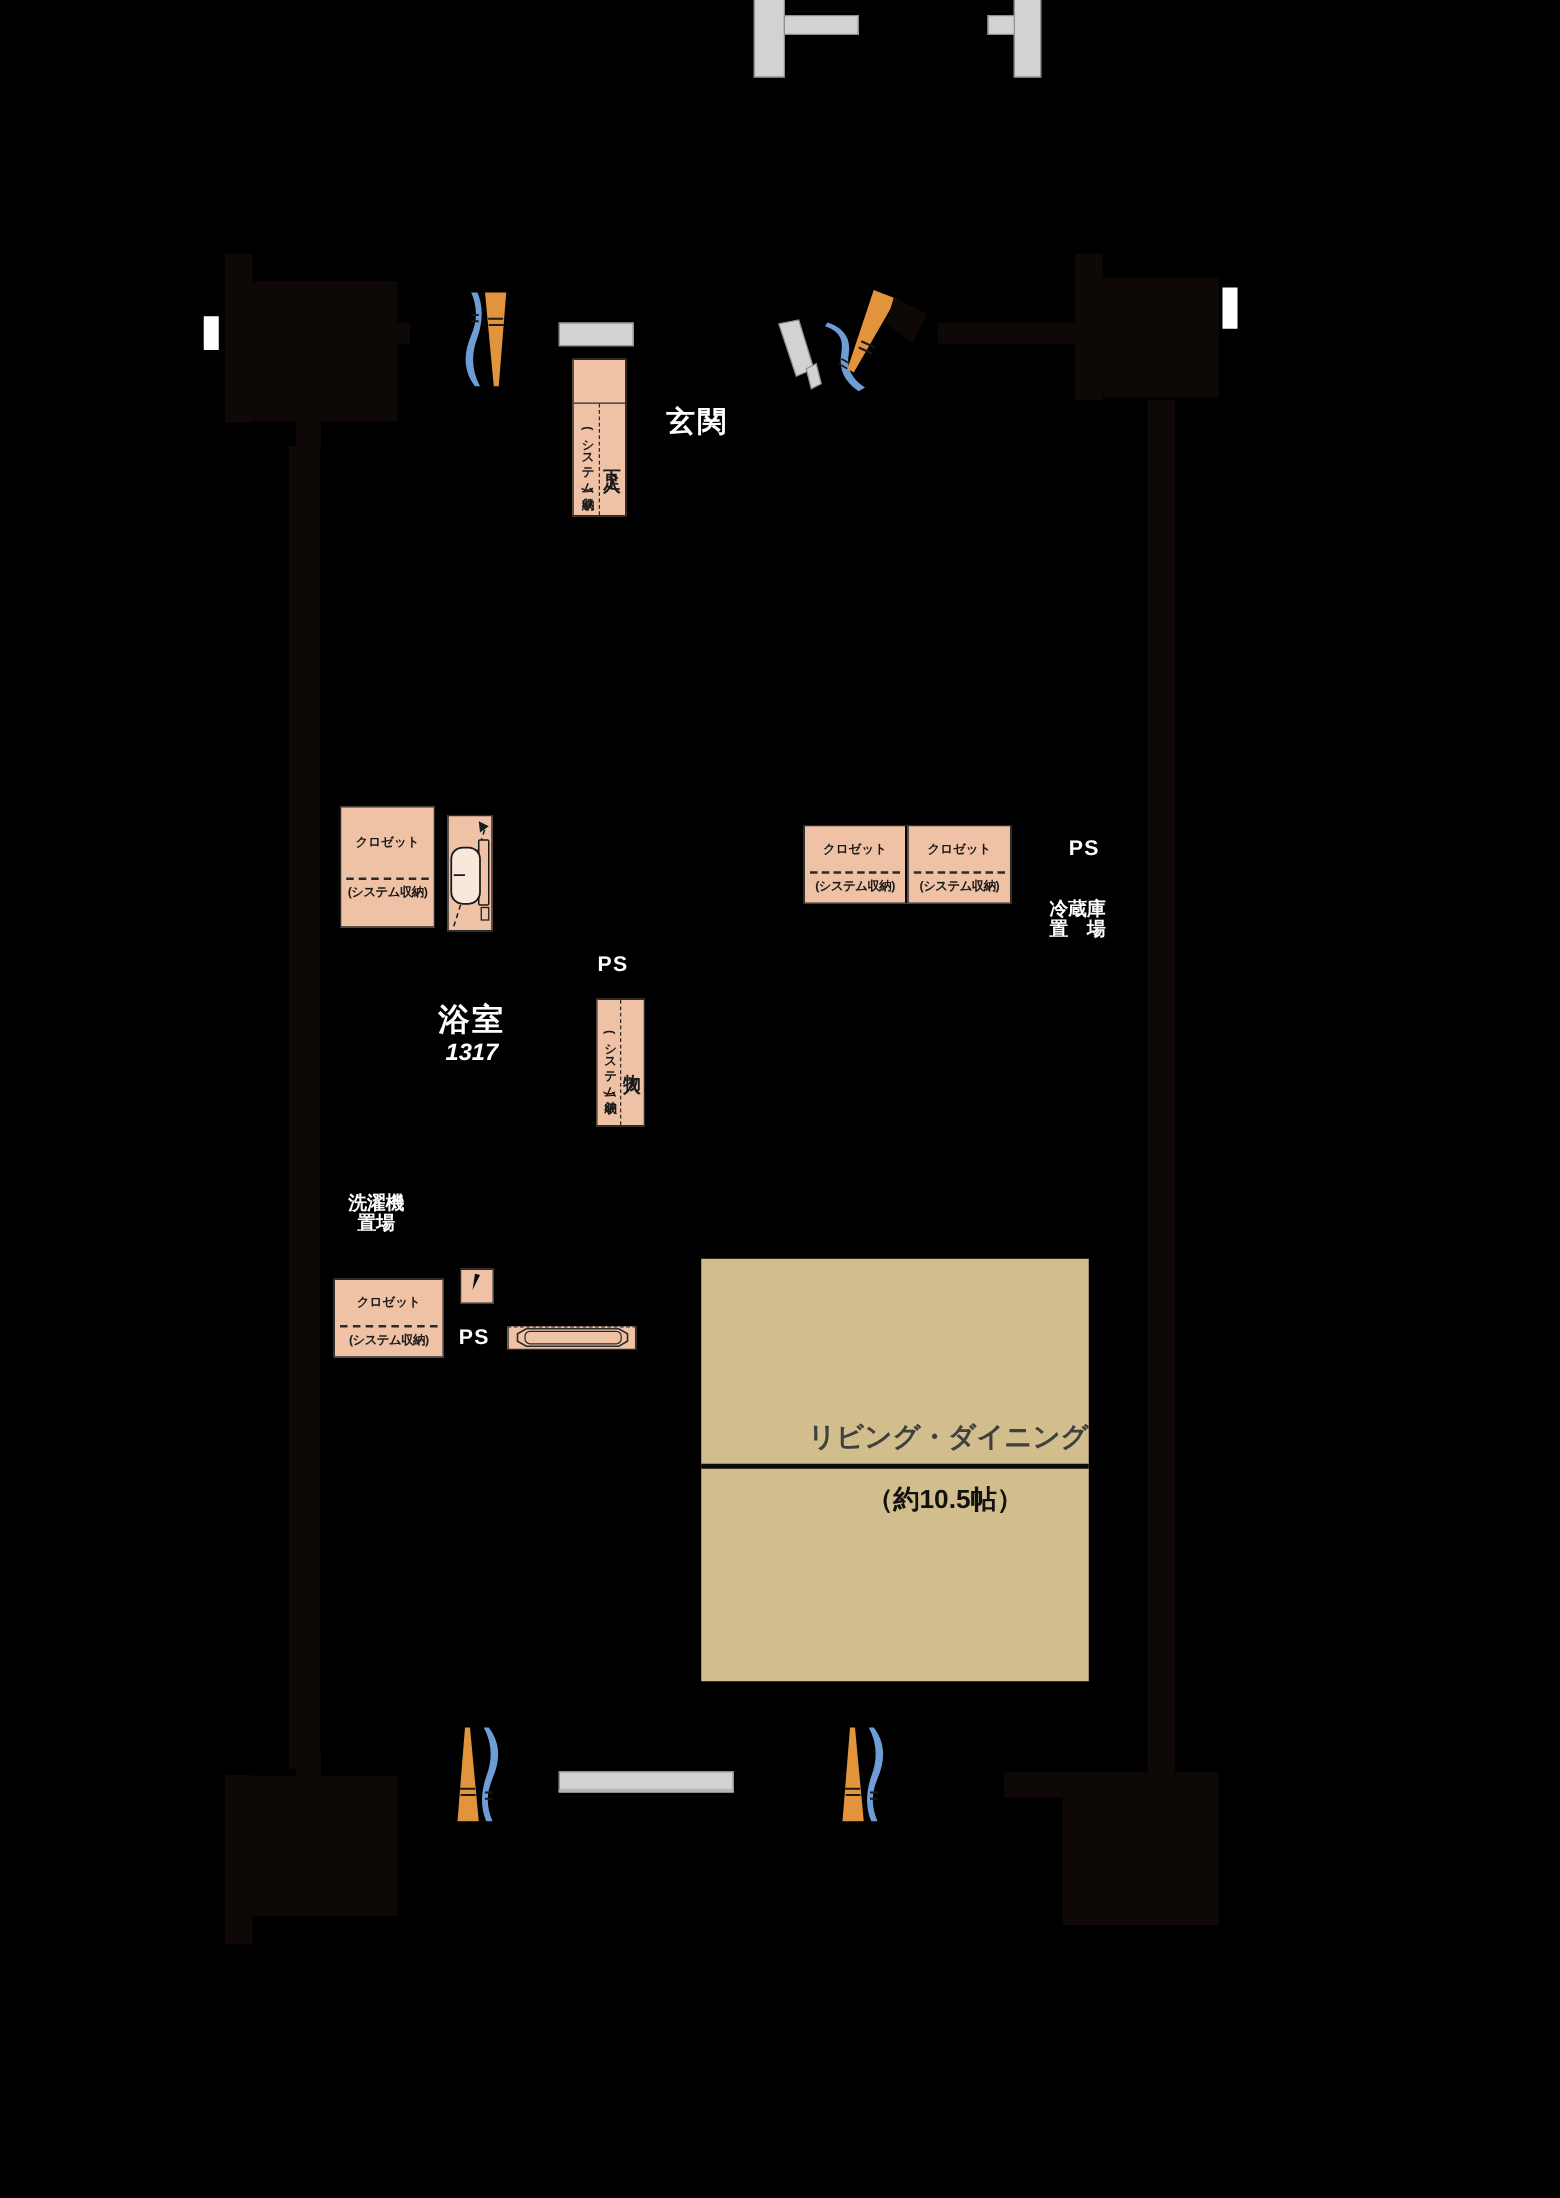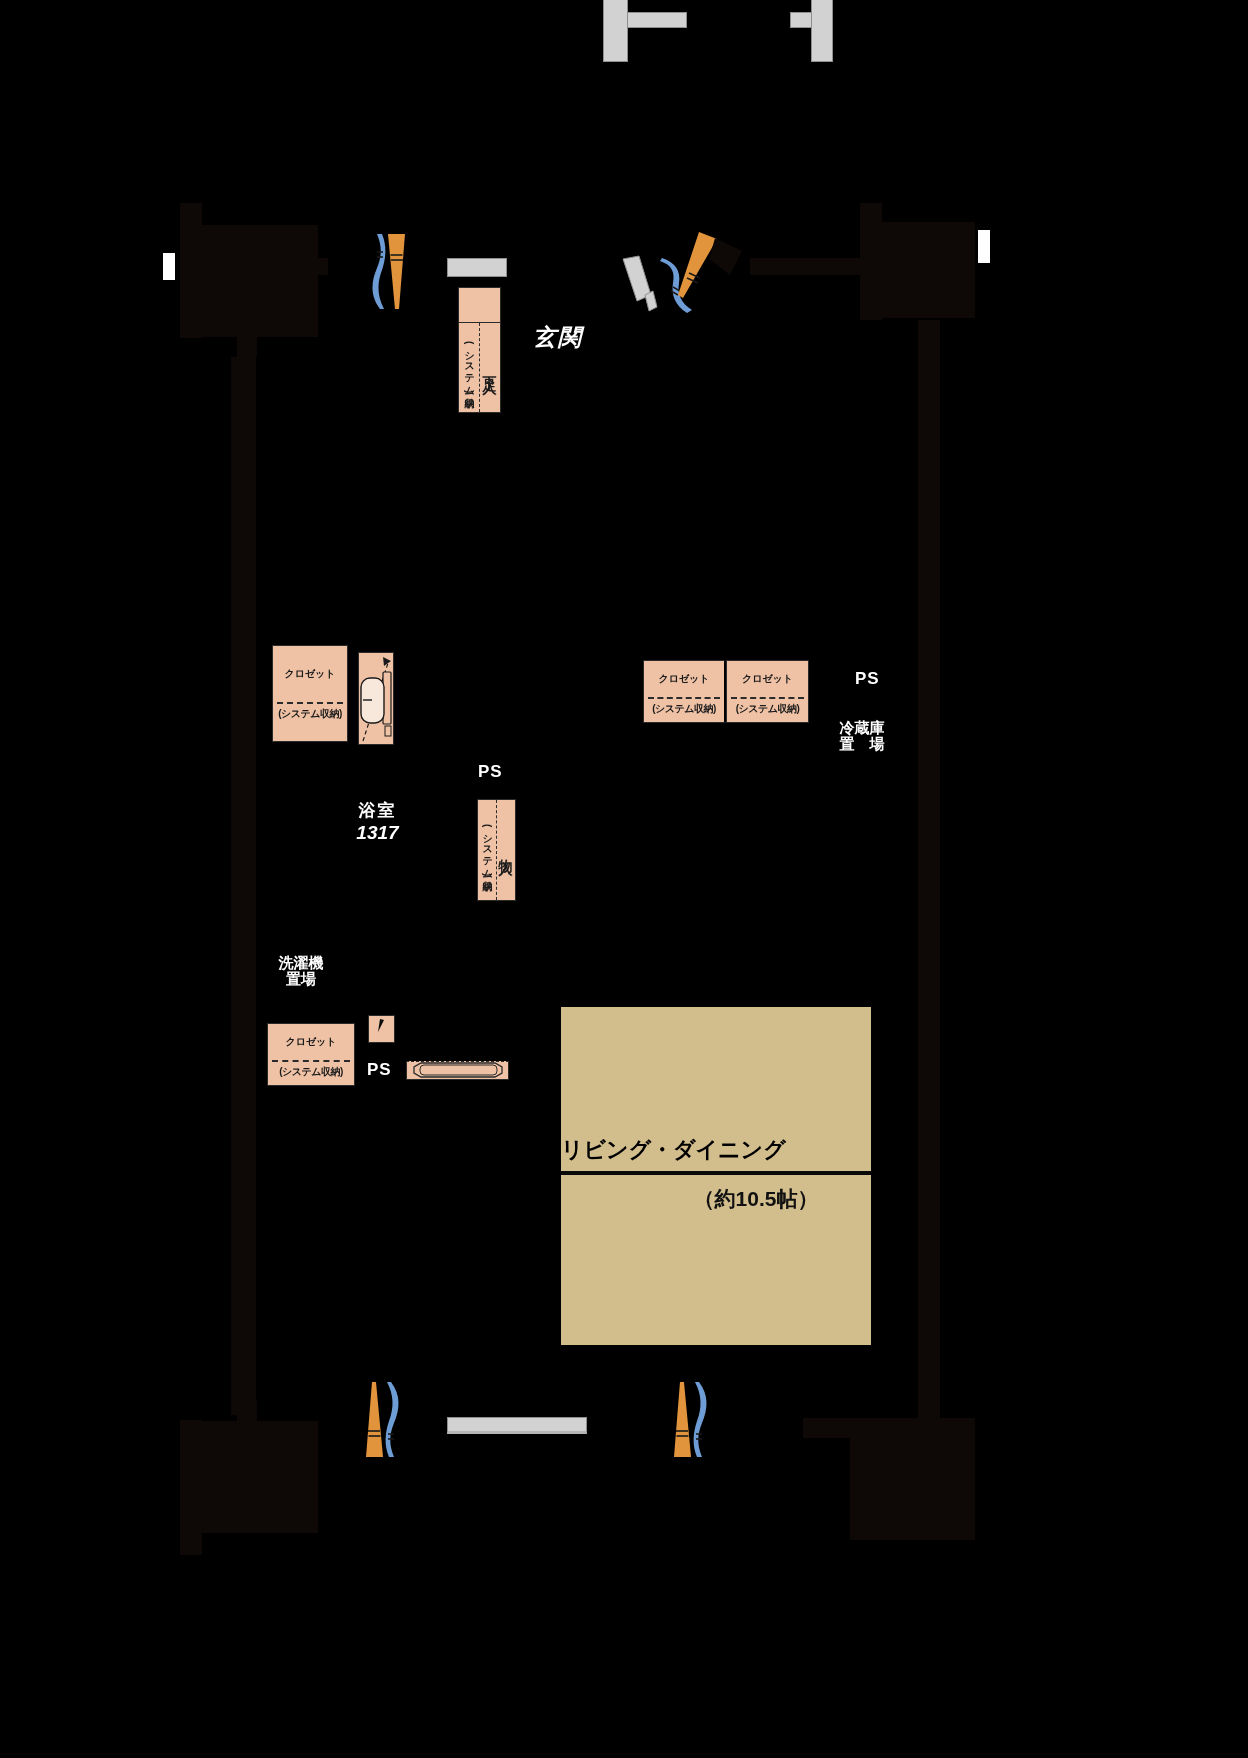--- a/index.html
+++ b/index.html
@@ -29,22 +29,22 @@
               writing-mode:vertical-rl;color:#1a1a1a;font-weight:bold;font-size:10px;
               border-right:1.5px dashed #2b2b2b;}
   .vbox .vlbl{flex:1;display:flex;align-items:center;justify-content:center;
               writing-mode:vertical-rl;color:#1a1a1a;font-weight:bold;font-size:14px;
               letter-spacing:2px;}
   
   .wlabel{position:absolute;color:#fff;font-weight:bold;white-space:nowrap;}
   .center{text-align:center;}
   
   #living{position:absolute;left:561px;top:1007px;width:310px;height:338px;background:#d2bd8d;}
-  #living .ltitle{position:absolute;left:0;top:128px;width:100%;text-align:left;
-                  font-weight:bold;color:#000000;font-size:22px;letter-spacing:0px;}
+  #living .ltitle{position:absolute;left:0;top:128px;width:100%;text-align:right;
+                  font-weight:bold;color:#404040;font-size:22px;letter-spacing:0px;}
   #living .lline{position:absolute;left:0;top:164px;width:100%;height:4px;background:#0a0a0a;}
   #living .lsize{position:absolute;left:0;top:178px;width:100%;text-align:center;
                  font-weight:bold;color:#111;font-size:21px;padding-left:40px;}
   
   #counter{position:absolute;left:406px;top:1061px;width:103px;height:19px;background:#efc2a6;
            border:1px solid #2b2b2b;border-top:1.5px dashed #2b2b2b;box-sizing:border-box;}
   svg{display:block;}
 </style>
 </head>
 <body>
@@ -88,21 +88,21 @@
   <div class="gray" style="left:447px;top:258px;width:60px;height:19px;"></div>
 
   <div class="box vbox" style="left:458px;top:287px;width:43px;height:126px;">
     <div class="vtop"></div>
     <div class="vcols">
       <div class="vsub">(システム収納)</div>
       <div class="vlbl">下足入</div>
     </div>
   </div>
 
-  <div class="wlabel" style="left:533px;top:322px;font-size:23px;letter-spacing:2px;font-style:italic;">玄関</div>
+  <div class="wlabel" style="left:533px;top:322px;font-size:23px;letter-spacing:2px;">玄関</div>
 
   <div class="abs" style="left:615px;top:225px;width:130px;height:95px;">
     <svg width="130" height="95" viewBox="0 0 130 95">
       <polygon points="8,34 24,31 36,70 22,76" fill="#d2d2d2" stroke="#8f8f8f" stroke-width="1"></polygon>
       <polygon points="30,70 38,66 42,82 34,86" fill="#d2d2d2" stroke="#8f8f8f" stroke-width="1"></polygon>
       <path d="M47 33 C 60 37, 66 46, 64 58 C 62 69, 66 78, 77 85 L 72 88 C 60 80, 56 70, 58 58 C 60 47, 57 40, 45 36 Z" fill="#6e9dd5"></path>
       <line x1="58" y1="62" x2="65" y2="66" stroke="#1a1a1a" stroke-width="1.6"></line>
       <line x1="56" y1="66" x2="63" y2="70" stroke="#1a1a1a" stroke-width="1.6"></line>
       <polygon points="84,7 102,14 68,73 63,70" fill="#e2943c"></polygon>
       <line x1="74" y1="48" x2="85" y2="53" stroke="#1a1a1a" stroke-width="1.6"></line>
@@ -144,21 +144,21 @@
   <div class="wlabel" style="left:855px;top:669px;font-size:17px;letter-spacing:1px;">PS</div>
 
   <div class="wlabel center" style="left:833px;top:720px;width:58px;font-size:15px;line-height:16px;">
     <div>冷蔵庫</div>
     <div>置　場</div>
   </div>
 
   <div class="wlabel" style="left:478px;top:762px;font-size:17px;letter-spacing:1px;">PS</div>
 
   <div class="wlabel center" style="left:330px;top:799px;width:95px;">
-    <div style="font-size:17px;letter-spacing:2px;">浴室</div>
+    <div style="font-size:25px;letter-spacing:2px;">浴室</div>
     <div style="font-size:19px;font-style:italic;">1317</div>
   </div>
 
   <div class="box vbox" style="left:477px;top:799px;width:39px;height:102px;">
     <div class="vcols" style="flex:1;">
       <div class="vsub">(システム収納)</div>
       <div class="vlbl">物入</div>
     </div>
   </div>
 

